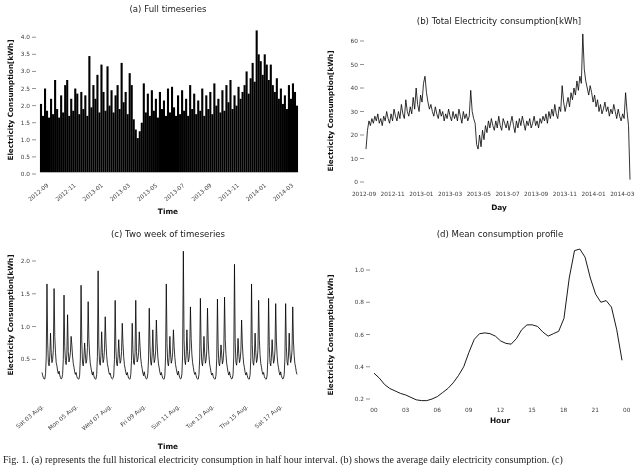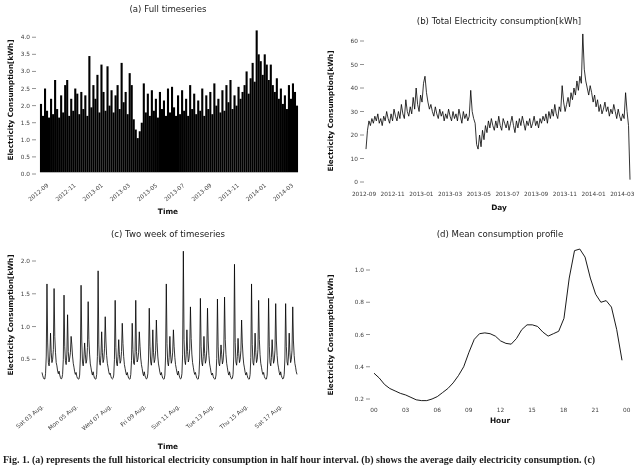--- a/index.html
+++ b/index.html
@@ -10,21 +10,21 @@
   }
   .subplot{position:absolute;margin:2px;padding:0;}
   svg text{fill:#1a1a1a;}
   text.title{font-size:8.6px;text-anchor:middle;}
   text.axlabel{font-size:7.4px;font-weight:bold;text-anchor:middle;fill:#111;}
   text.tick{font-size:5.8px;fill:#3d3d3d;}
   .caption{
     position:absolute;left:3px;top:454px;width:637px;height:11px;
     overflow:hidden;white-space:nowrap;
     font-family:"Liberation Serif","DejaVu Serif",serif;
-    font-size:10px;color:#1c1c1c;font-weight:bold;
+    font-size:10px;color:#1c1c1c;
   }
 </style>
 </head>
 <body>
 
 <figure class="subplot" style="left:0;top:0">
   <svg width="320" height="225">
     <text class="title" x="166" y="10">(a) Full timeseries</text>
     <text class="axlabel" x="11" y="98" transform="rotate(-90,11,98)" style="font-size:7.2px">Electricity Consumption[kWh]</text>
     <text class="axlabel" x="166" y="212">Time</text>

